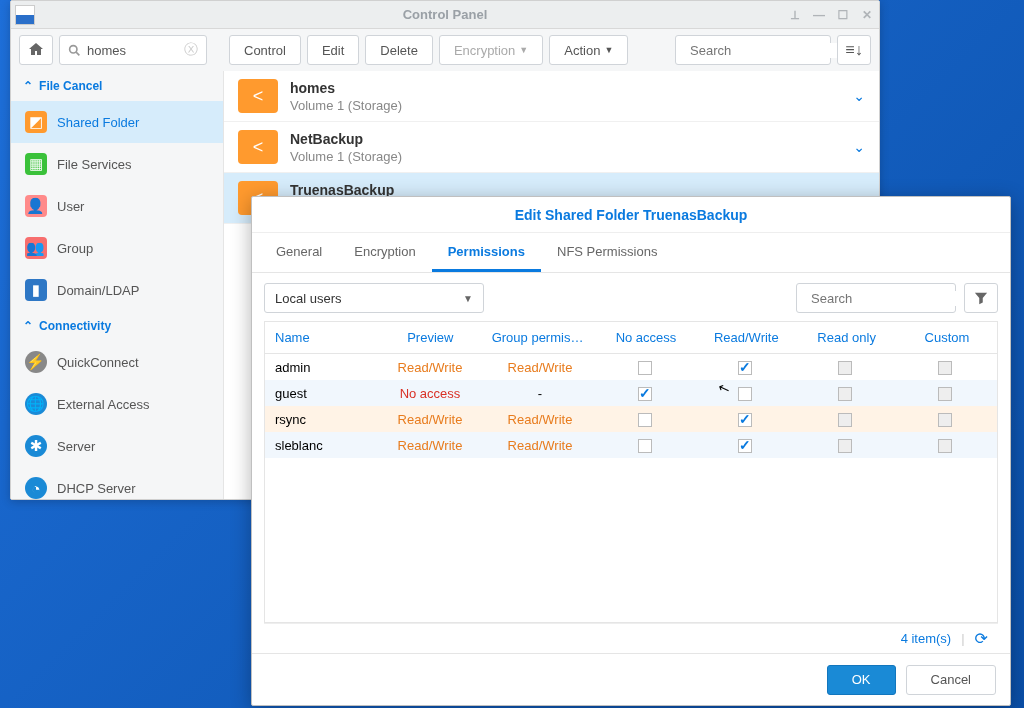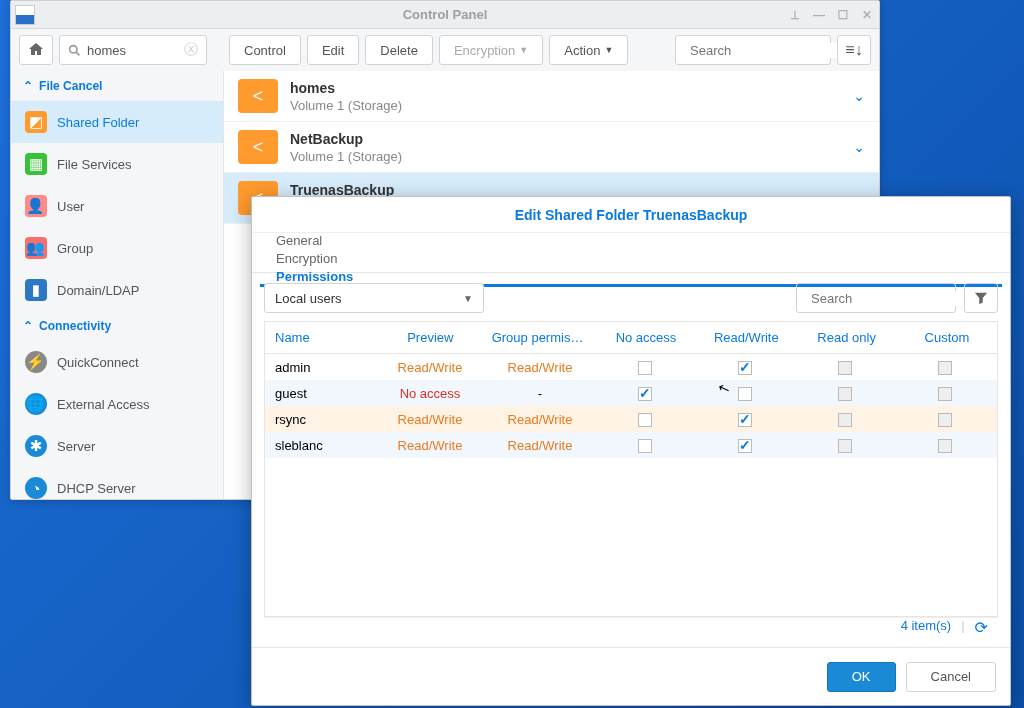--- a/index.html
+++ b/index.html
@@ -50,21 +50,21 @@
 .folder-row.selected { background: #d6ecfb; }
 .folder-icon { width: 40px; height: 34px; background: #ff9a2e; border-radius: 4px; display: flex; align-items: center; justify-content: center; color: #fff; font-size: 18px; margin-right: 12px; }
 .folder-info { flex: 1; }
 .folder-name { font-weight: 600; color: #333; font-size: 14px; }
 .folder-sub { color: #888; font-size: 13px; margin-top: 2px; }
 .chevron { color: #0a7adf; font-size: 14px; }
 
 
 .dialog { position: absolute; left: 251px; top: 196px; width: 760px; height: 510px; background: #fff; border: 1px solid #c0c0c0; border-radius: 2px; box-shadow: 0 4px 20px rgba(0,0,0,0.3); display: flex; flex-direction: column; }
 .dialog-title { height: 36px; display: flex; align-items: center; justify-content: center; color: #0a7adf; font-weight: 600; font-size: 14px; border-bottom: 1px solid #eee; }
-.tabs { height: 40px; display: flex; border-bottom: 1px solid #e5e5e5; padding: 0 8px; flex-direction: column; }
+.tabs { height: 40px; display: flex; border-bottom: 1px solid #e5e5e5; padding: 0 8px; }
 .tab { padding: 0 16px; display: flex; align-items: center; font-size: 13px; color: #666; cursor: pointer; border-bottom: 3px solid transparent; }
 .tab.active { color: #0a7adf; border-bottom-color: #0a7adf; font-weight: 600; }
 
 .dialog-body { flex: 1; padding: 10px 12px 0; display: flex; flex-direction: column; overflow: hidden; }
 .controls-row { display: flex; gap: 8px; margin-bottom: 8px; }
 .select { width: 220px; height: 30px; border: 1px solid #d0d4d9; border-radius: 3px; display: flex; align-items: center; justify-content: space-between; padding: 0 10px; font-size: 13px; color: #333; background: #fff; cursor: pointer; }
 .dlg-search { width: 160px; height: 30px; border: 1px solid #d0d4d9; border-radius: 3px; display: flex; align-items: center; padding: 0 8px; }
 .dlg-search input { border: none; outline: none; flex: 1; font-size: 13px; }
 .filter-btn { width: 34px; height: 30px; border: 1px solid #d0d4d9; border-radius: 3px; display: flex; align-items: center; justify-content: center; cursor: pointer; color: #555; }
 
@@ -81,24 +81,24 @@
 .grid-row { display: flex; height: 26px; align-items: center; }
 .grid-row:nth-child(even) { background: #f1f7fd; }
 .grid-row.hover { background: #fff3e6; }
 .preview-rw { color: #e87c1e; }
 .preview-na { color: #d93025; }
 .chk { width: 14px; height: 14px; border: 1px solid #bbb; display: inline-block; vertical-align: middle; background: #fff; position: relative; }
 .chk.disabled { background: #eee; }
 .chk.checked::after { content: "✓"; position: absolute; left: 0; top: -3px; color: #0a7adf; font-weight: bold; font-size: 14px; }
 .cursor-ptr { position: absolute; left: 718px; top: 380px; font-size: 14px; color: #000; pointer-events: none; transform: rotate(-20deg); }
 
-.grid-footer { height: 30px; display: flex; justify-content: flex-end; padding: 0 10px; font-size: 13px; color: #0a7adf; gap: 10px; border-top: 1px solid #eee; }
+.grid-footer { height: 30px; display: flex; align-items: center; justify-content: flex-end; padding: 0 10px; font-size: 13px; color: #0a7adf; gap: 10px; border-top: 1px solid #eee; }
 .refresh { cursor: pointer; color: #0a7adf; font-size: 16px; }
 
-.dialog-footer { height: 58px; border-top: 1px solid #e5e5e5; display: flex; align-items: center; justify-content: flex-end; padding: 0 14px; gap: 10px; }
+.dialog-footer { height: 52px; border-top: 1px solid #e5e5e5; display: flex; align-items: center; justify-content: flex-end; padding: 0 14px; gap: 10px; }
 .btn { height: 30px; padding: 0 24px; border-radius: 3px; font-size: 13px; cursor: pointer; border: 1px solid; }
 .btn-primary { background: #1a8ad6; border-color: #1276bd; color: #fff; }
 .btn-secondary { background: #fff; border-color: #d0d4d9; color: #555; }
 
 svg { display: block; }
 </style>
 </head>
 <body>
 
 <div class="main-window">

